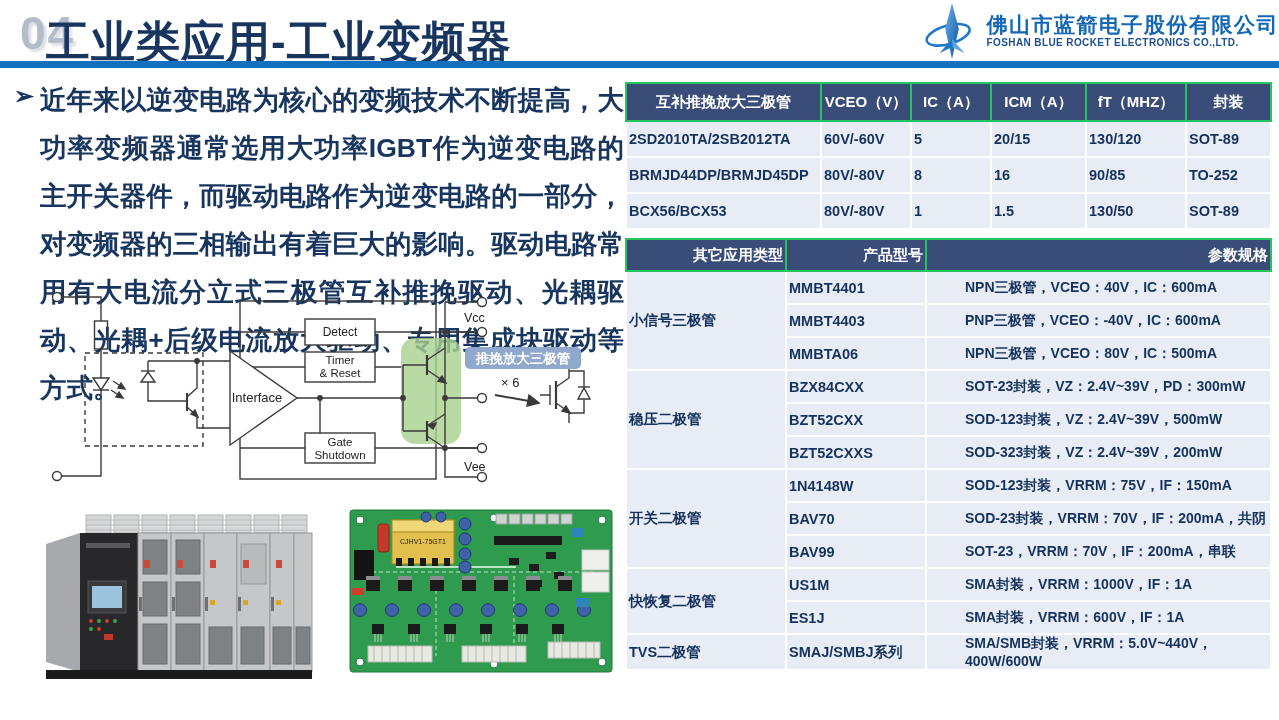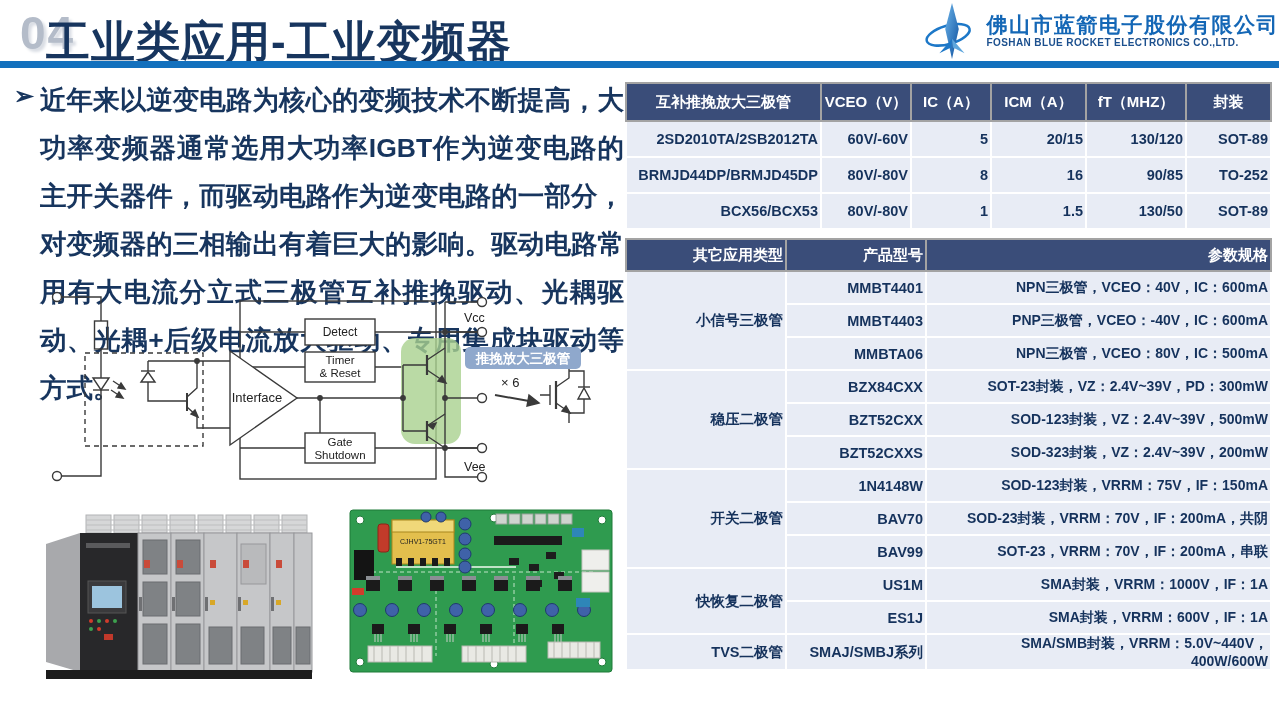--- a/index.html
+++ b/index.html
@@ -22,24 +22,24 @@
   
   .diagram{position:absolute;left:35px;top:283px;width:585px;height:215px;}
   .photo-cabinet{position:absolute;left:28px;top:502px;width:302px;height:192px;}
   .photo-pcb{position:absolute;left:344px;top:506px;width:285px;height:180px;}
   
   table{border-collapse:collapse;table-layout:fixed;}
   .tbl{position:absolute;left:625px;width:645px;}
   .t1{top:82px;}
   .t2{top:238px;}
   .tbl th{background:#3a4d79;color:#ffffff;font-size:15px;font-weight:bold;
-          border:2px solid #a3a3a3;padding:0 2px;height:36px;text-align:center;}
+          border:2px solid #22c55e;padding:0 2px;height:36px;text-align:center;}
   .t2 th{height:30px;text-align:right;}
   .tbl td{background:#e8ecf5;color:#15325c;font-weight:bold;font-size:14.5px;
-          border:2px solid #ffffff;padding:0 2px;height:34px;text-align:right;vertical-align:middle;margin-left:16px;}
+          border:2px solid #ffffff;padding:0 2px;height:34px;text-align:left;vertical-align:middle;margin-left:16px;}
   .t2 td{height:31px;}
   .t2 td.spec{font-size:14px;padding-left:38px;}
   svg text{font-family:"Liberation Sans",sans-serif;}
 </style>
 </head>
 <body>
 
 <div id="slide">
 
   <div class="slide-num">04</div>

